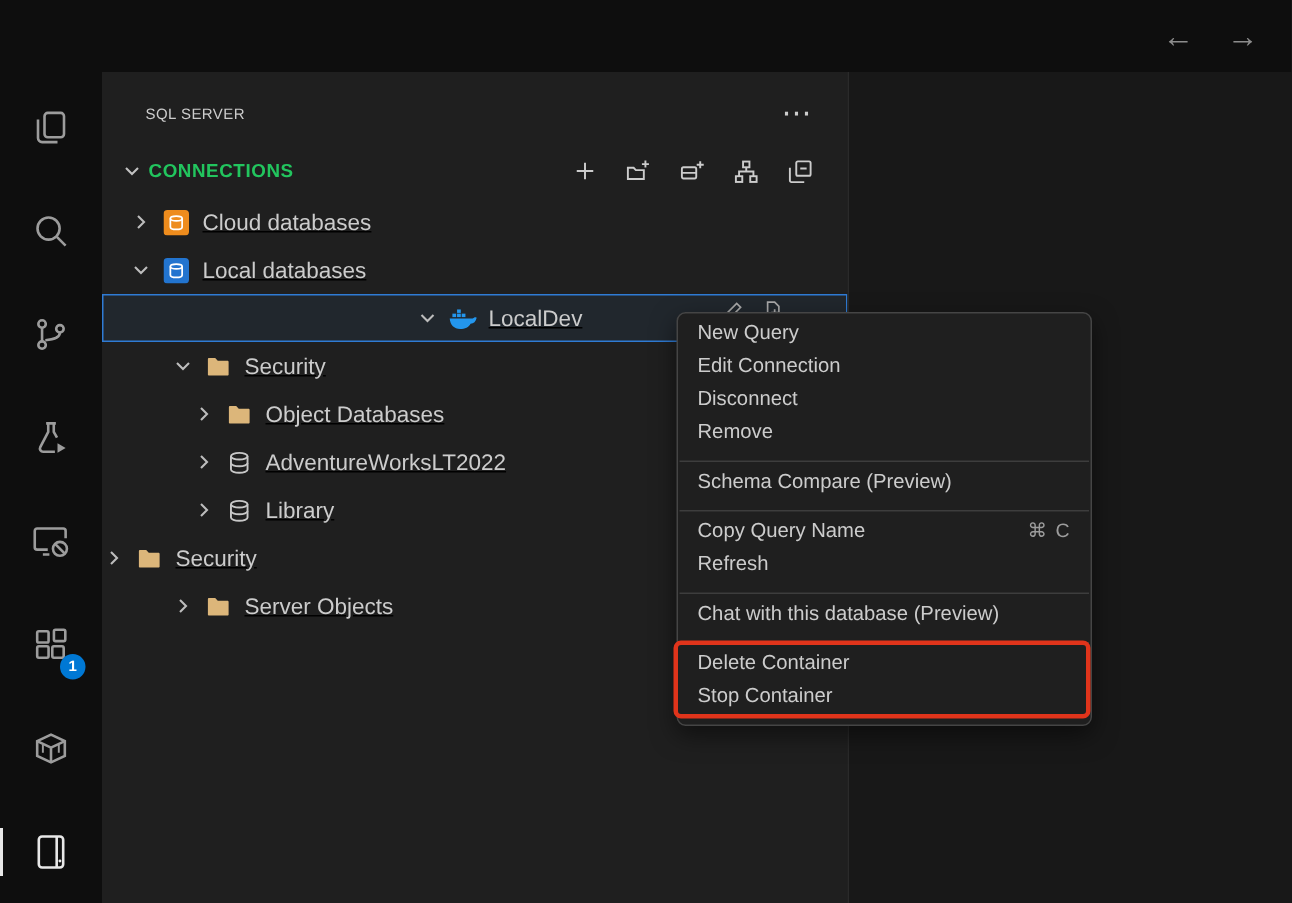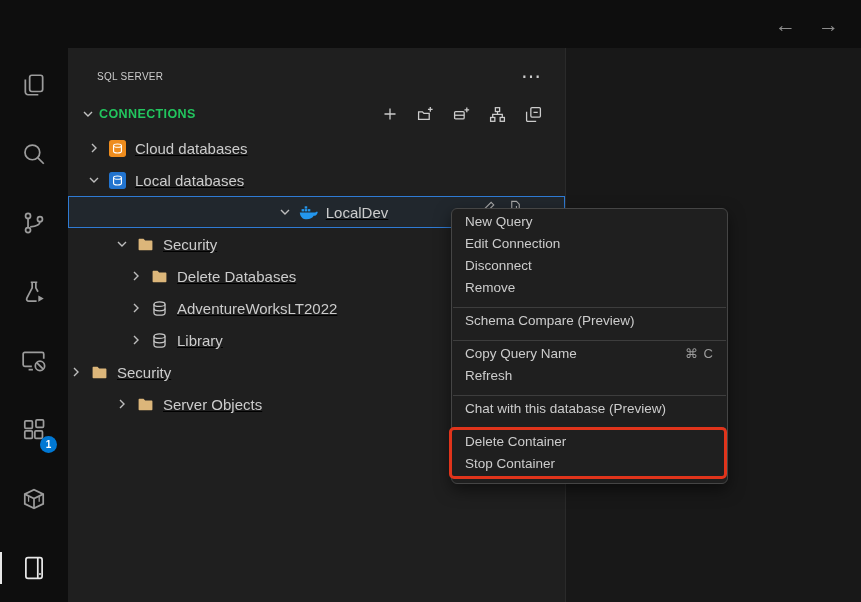--- a/index.html
+++ b/index.html
@@ -288,21 +288,21 @@
         <span class="twisty">
           <svg width="16" height="16" viewBox="0 0 16 16" fill="none" stroke="currentColor" stroke-width="1.4">
               <path d="M6 4l4 4-4 4"></path>
             </svg>
         </span>
         <span class="ticon">
           <svg width="17" height="17" viewBox="0 0 16 16">
               <path fill="#dcb67a" d="M1.5 3.2c0-.4.3-.7.7-.7h3.9l1.6 1.8h6.1c.4 0 .7.3.7.7v7.8c0 .4-.3.7-.7.7H2.2c-.4 0-.7-.3-.7-.7V3.2z"></path>
             </svg>
         </span>
-        <span class="tlabel">Delete Databases</span>
+        <span class="tlabel">Object Databases</span>
       </div>
 
       <div class="row" style="padding-left:60px">
         <span class="twisty">
           <svg width="16" height="16" viewBox="0 0 16 16" fill="none" stroke="currentColor" stroke-width="1.4">
               <path d="M6 4l4 4-4 4"></path>
             </svg>
         </span>
         <span class="ticon">
           <svg width="17" height="17" viewBox="0 0 16 16" fill="none" stroke="#c8c8c8" stroke-width="1.2">

